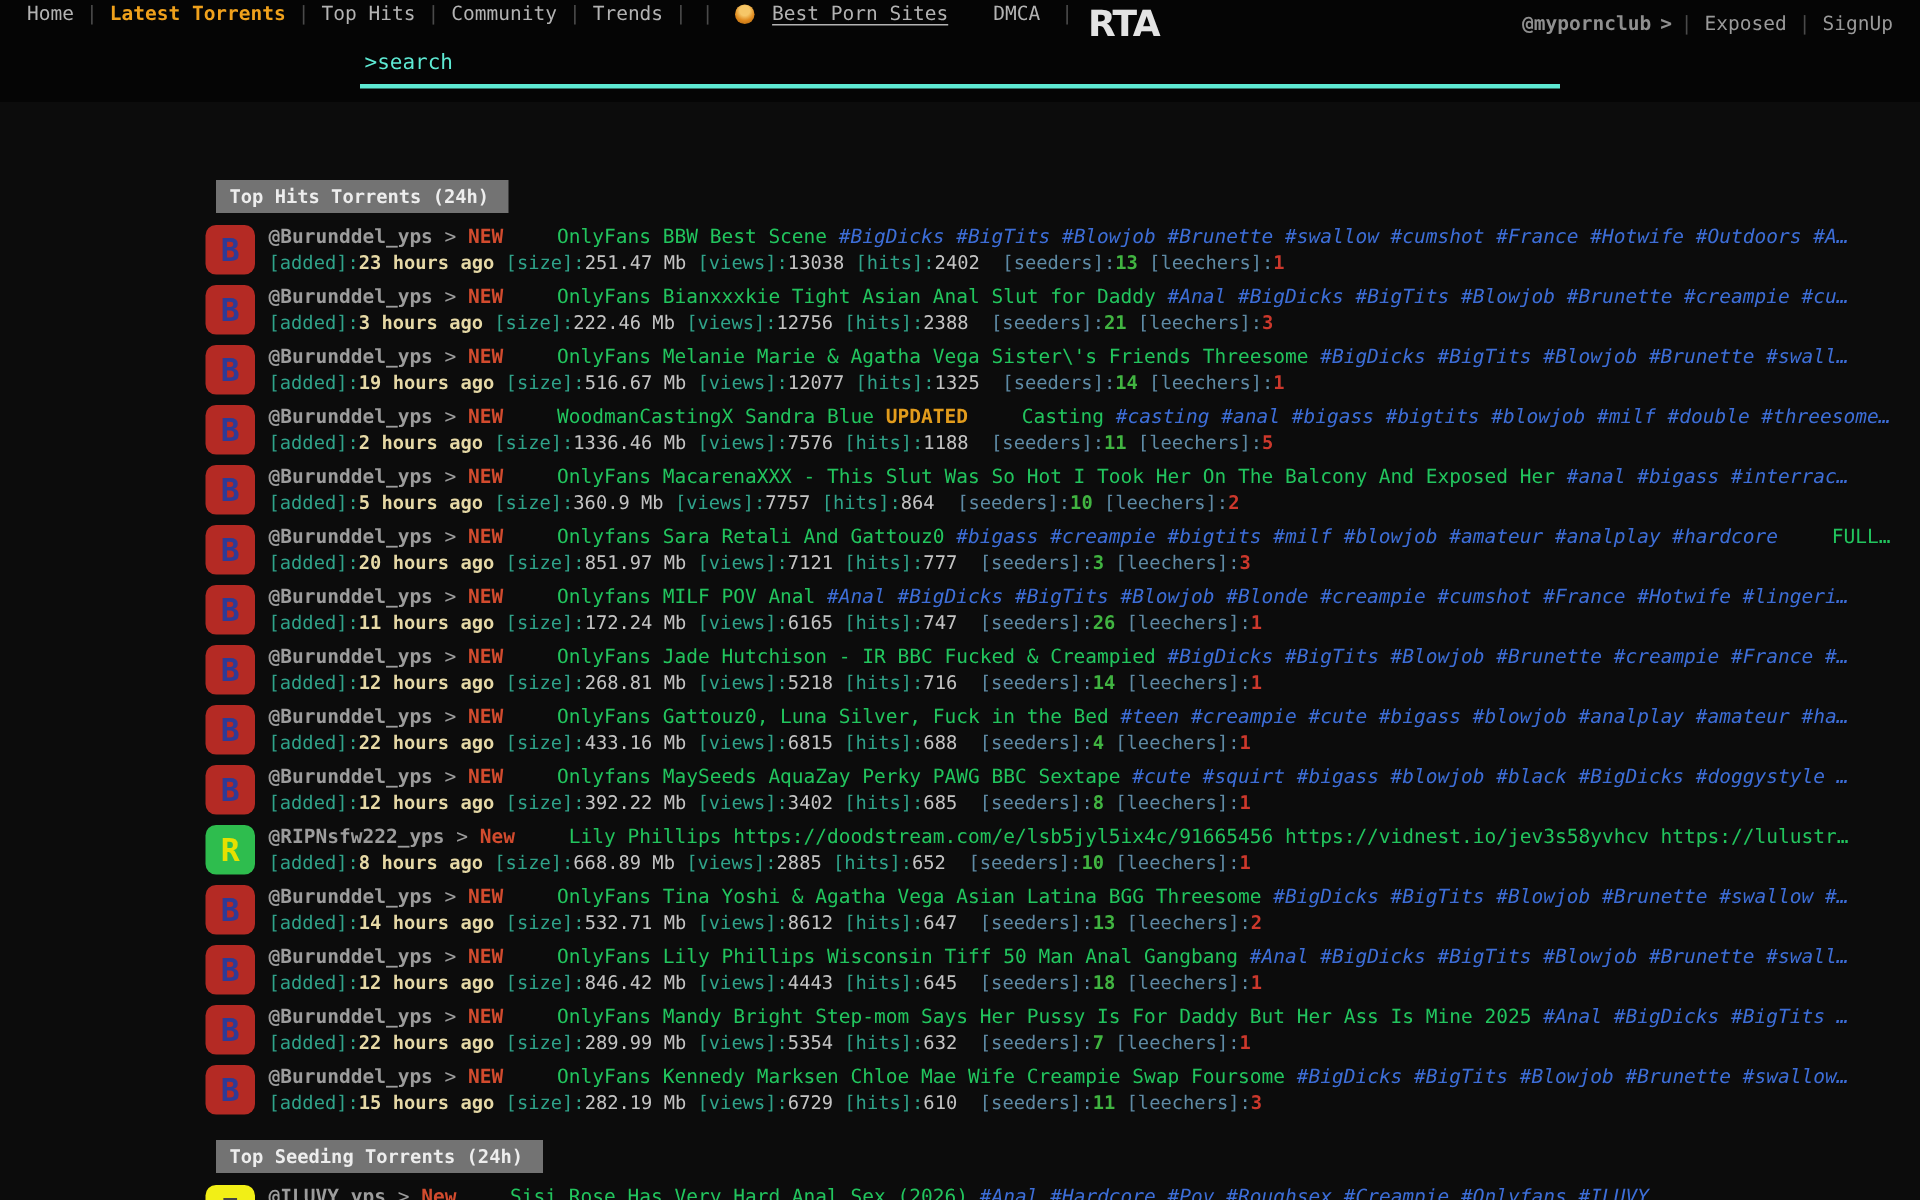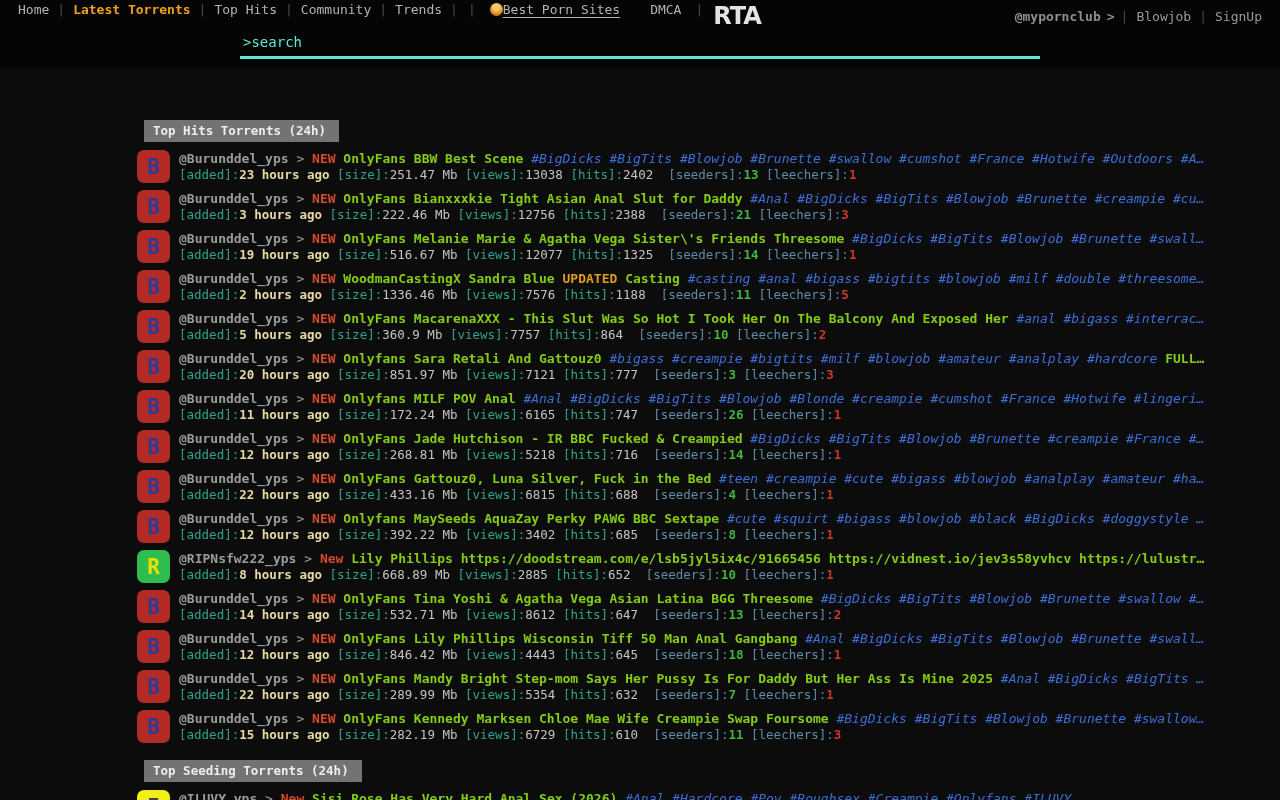--- a/index.html
+++ b/index.html
@@ -10,21 +10,21 @@
     font-family:"DejaVu Sans Mono", monospace;
   }
   
   header { background:#050505; padding:6px 10px 9px; }
   .nav-row { display:flex; justify-content:space-between; align-items:center; font-size:13px; height:20px; }
   .nav-left, .nav-right { display:flex; align-items:flex-start; white-space:pre; }
   .nav-link { color:#b3b3b3; text-decoration:none; padding:0 8px; cursor:pointer; }
   .nav-link.active { color:#f0a11c; font-weight:bold; }
   .sep { color:#4a4a4a; }
   .sep.gap { margin-left:10px; }
-  .bps { display:inline-flex; align-items:center; gap:0; margin-left:14px; color:#b3b3b3; cursor:pointer; }
+  .bps { display:inline-flex; align-items:center; gap:12px; margin-left:14px; color:#b3b3b3; cursor:pointer; }
   .bps-label { text-decoration:underline; text-underline-offset:3px; }
   .bps-icon { width:13px; height:13px; border-radius:50%; display:inline-block;
     background: radial-gradient(circle at 50% 32%, #f6c768 0 30%, #e08a1e 60%, #a96410 100%); }
   .dmca { margin:0 14px 0 30px; color:#b3b3b3; text-decoration:none; cursor:pointer; }
   .rta { font-family:"DejaVu Sans", sans-serif; font-weight:900; font-size:24px; color:#e3e3e3;
     letter-spacing:-1px; margin-left:10px; cursor:pointer; }
   .handle { font-weight:bold; color:#8f8f8f; cursor:pointer; }
   .handle-arrow { color:#8f8f8f; font-weight:bold; padding:0 6px; }
   .auth-link { color:#9a9a9a; text-decoration:none; padding:0 8px; cursor:pointer; }
   .search-row { display:flex; justify-content:center; margin-top:7px; }
@@ -38,21 +38,21 @@
   .row { display:flex; gap:9px; margin-bottom:7px; align-items:flex-start; }
   .avatar { width:33px; height:33px; border-radius:7px; flex:0 0 33px;
     display:flex; align-items:center; justify-content:center;
     font-size:21px; font-weight:bold; cursor:pointer; }
   .row-body { min-width:0; }
   .title-line { font-size:13px; line-height:17px; white-space:pre; }
   .user-link { color:#9c9c9c; font-weight:bold; cursor:pointer; }
   .row-arrow { color:#9c9c9c; }
   .new-badge { color:#d24b2e; font-weight:bold; }
   .updated-badge { color:#e29c1c; font-weight:bold; }
-  .torrent-title { color:#84cc16; font-weight:bold; cursor:pointer; }
+  .torrent-title { color:#22c55e; font-weight:normal; cursor:pointer;padding-left:28px; }
   .tags { color:#3d6ed8; font-style:italic; cursor:pointer; }
   .meta-line { font-size:12.5px; line-height:16px; white-space:pre; }
   .lab { color:#2fa38a; }
   .lab2 { color:#5e8ba6; }
   .time-val { color:#e6d9a6; font-weight:bold; }
   .meta-val { color:#c4c4c4; }
   .seed-val { color:#41b441; font-weight:bold; }
   .leech-val { color:#cc382c; font-weight:bold; }
 </style>
 </head>
@@ -77,21 +77,21 @@
         <span class="bps-label">Best Porn Sites</span>
       </span>
       <span class="dmca">DMCA</span>
       <span class="sep">|</span>
       <span class="rta">RTA</span>
     </nav>
     <div class="nav-right">
       <span class="handle">@mypornclub</span>
       <span class="handle-arrow">&gt;</span>
       <span class="sep">|</span>
-      <span class="auth-link">Blowjob</span>
+      <span class="auth-link">Exposed</span>
       <span class="sep">|</span>
       <span class="auth-link">SignUp</span>
     </div>
   </div>
   <div class="search-row">
     <div class="search-box">&gt;search</div>
   </div>
 </header>
 
 <main id="content"><div class="section-chip">Top Hits Torrents (24h)</div><br><div class="row">

